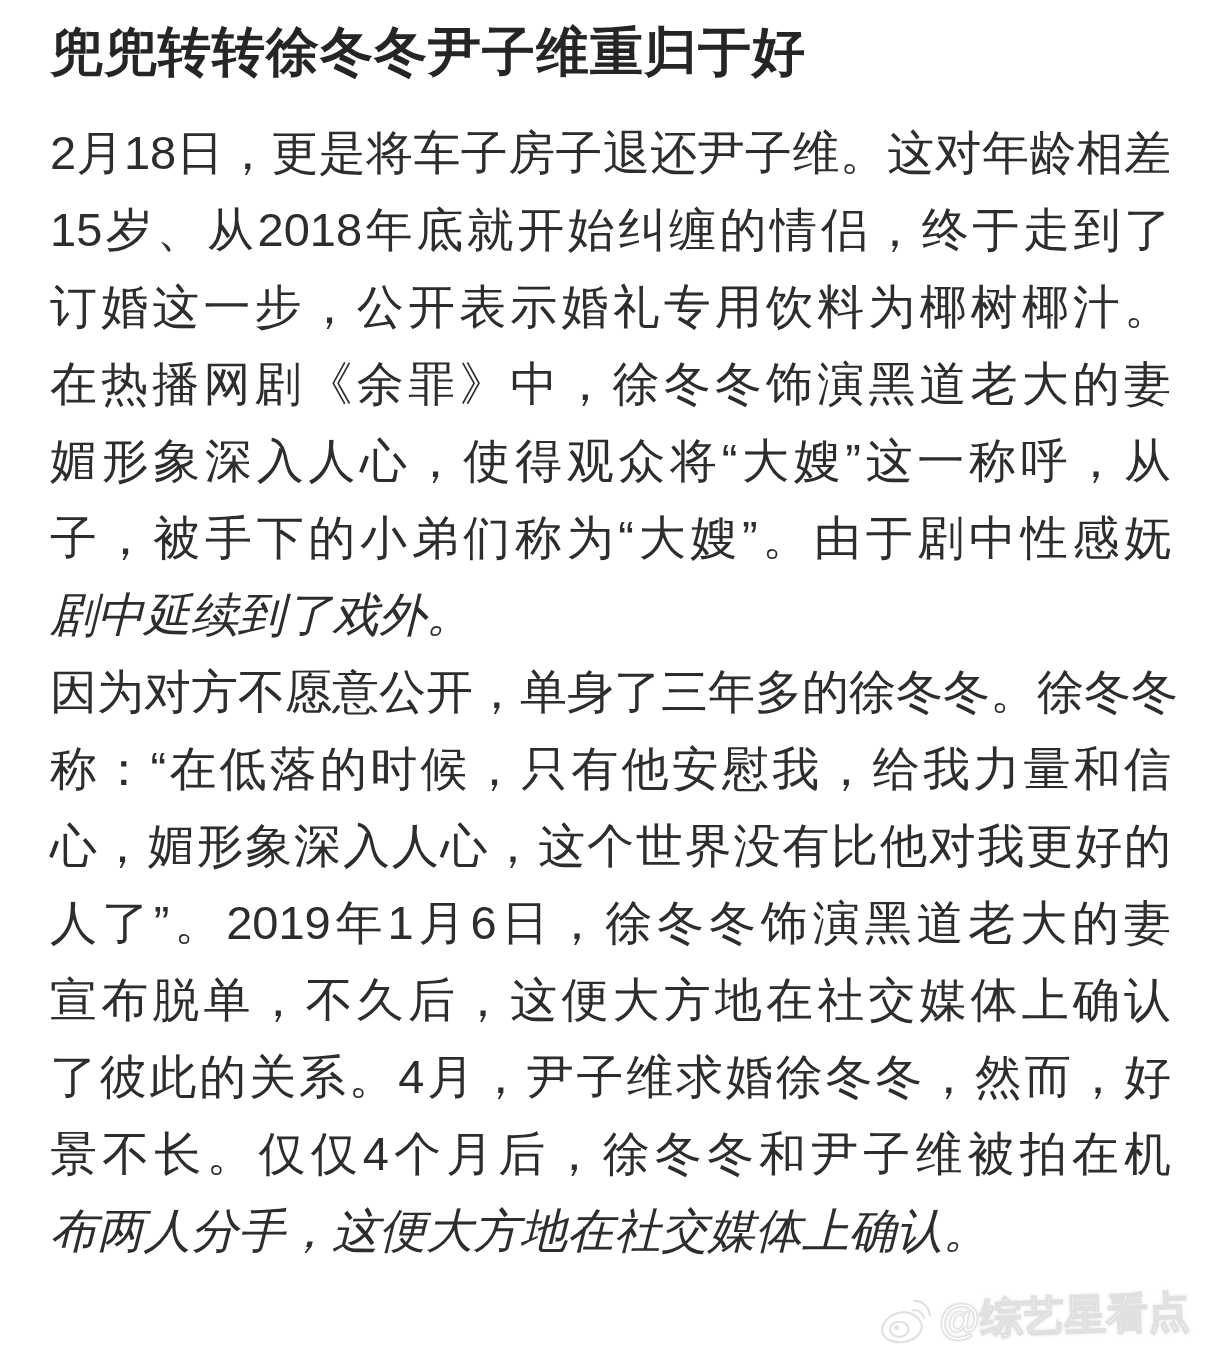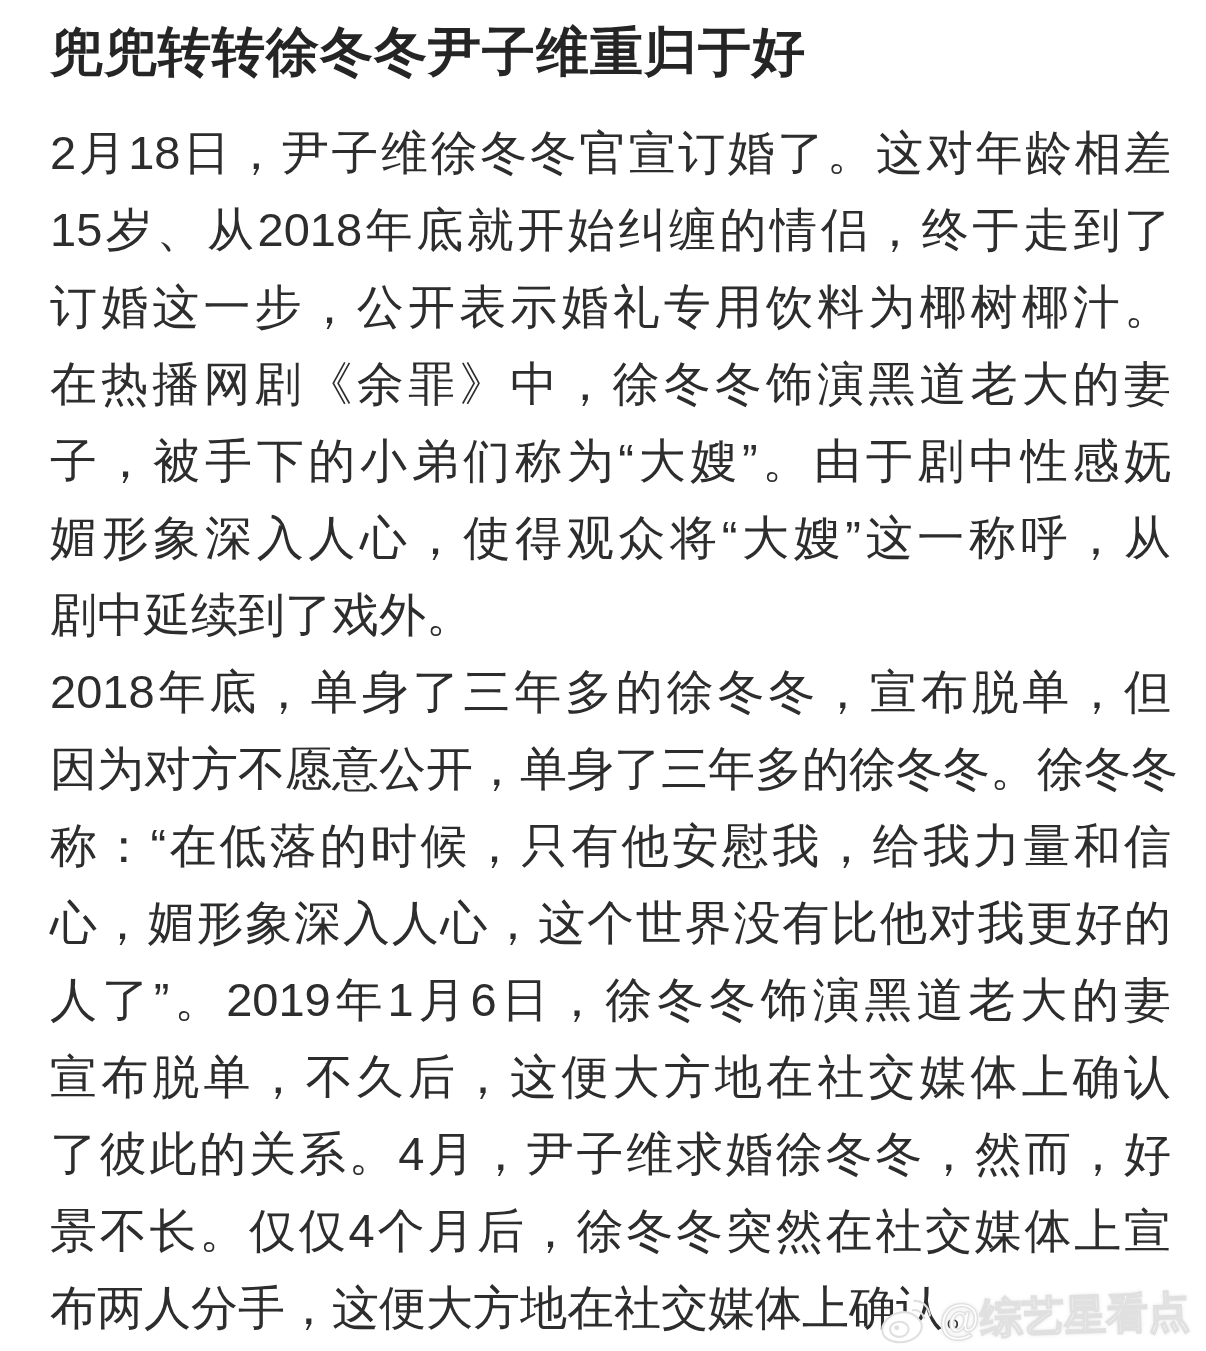--- a/index.html
+++ b/index.html
@@ -32,20 +32,21 @@
       color: #2d2d2d;
       line-height: 77px;
       white-space: nowrap;
       text-align: justify;
       text-align-last: justify;
       letter-spacing: 0;
     }
     .article-body .line.para-end {
       text-align: center;
       text-align-last: left;
+      font-style: italic;
     }
     .watermark {
       position: absolute;
       right: 16px;
       bottom: 6px;
       display: flex;
       align-items: center;
       gap: 8px;
       color: #ffffff;
       font-size: 42px;
@@ -58,35 +59,34 @@
     .watermark svg {
       display: block;
     }
   </style>
 </head>
 <body>
 
 <div class="article">
   <h1 class="article-title">兜兜转转徐冬冬尹子维重归于好</h1>
   <div class="article-body">
-    <div class="line">2月18日，尹子维徐冬冬官宣订婚了。这对年龄相差</div>
+    <div class="line">2月18日，更是将车子房子退还尹子维。这对年龄相差</div>
     <div class="line">15岁、从2018年底就开始纠缠的情侣，终于走到了</div>
     <div class="line">订婚这一步，公开表示婚礼专用饮料为椰树椰汁。</div>
     <div class="line">在热播网剧《余罪》中，徐冬冬饰演黑道老大的妻</div>
+    <div class="line">媚形象深入人心，使得观众将“大嫂”这一称呼，从</div>
     <div class="line">子，被手下的小弟们称为“大嫂”。由于剧中性感妩</div>
-    <div class="line">媚形象深入人心，使得观众将“大嫂”这一称呼，从</div>
     <div class="line para-end">剧中延续到了戏外。</div>
-    <div class="line">2018年底，单身了三年多的徐冬冬，宣布脱单，但</div>
     <div class="line">因为对方不愿意公开，单身了三年多的徐冬冬。徐冬冬</div>
     <div class="line">称：“在低落的时候，只有他安慰我，给我力量和信</div>
     <div class="line">心，媚形象深入人心，这个世界没有比他对我更好的</div>
     <div class="line">人了”。2019年1月6日，徐冬冬饰演黑道老大的妻</div>
     <div class="line">宣布脱单，不久后，这便大方地在社交媒体上确认</div>
     <div class="line">了彼此的关系。4月，尹子维求婚徐冬冬，然而，好</div>
-    <div class="line">景不长。仅仅4个月后，徐冬冬突然在社交媒体上宣</div>
+    <div class="line">景不长。仅仅4个月后，徐冬冬和尹子维被拍在机</div>
     <div class="line para-end">布两人分手，这便大方地在社交媒体上确认。</div>
   </div>
 </div>
 
 <div class="watermark">
   <span>
     <svg viewBox="0 0 64 64" width="54" height="54">
       <g fill="#ffffff" stroke="#e0e0e0" stroke-width="2.5" stroke-linecap="round">
         <path d="M29 21 C15 23 4 33 6 44 C8 54 24 59 37 55 C50 51 56 40 51 32 C47 25 38 20 29 21 Z"></path>
         <ellipse cx="26" cy="41" rx="11" ry="9"></ellipse>

